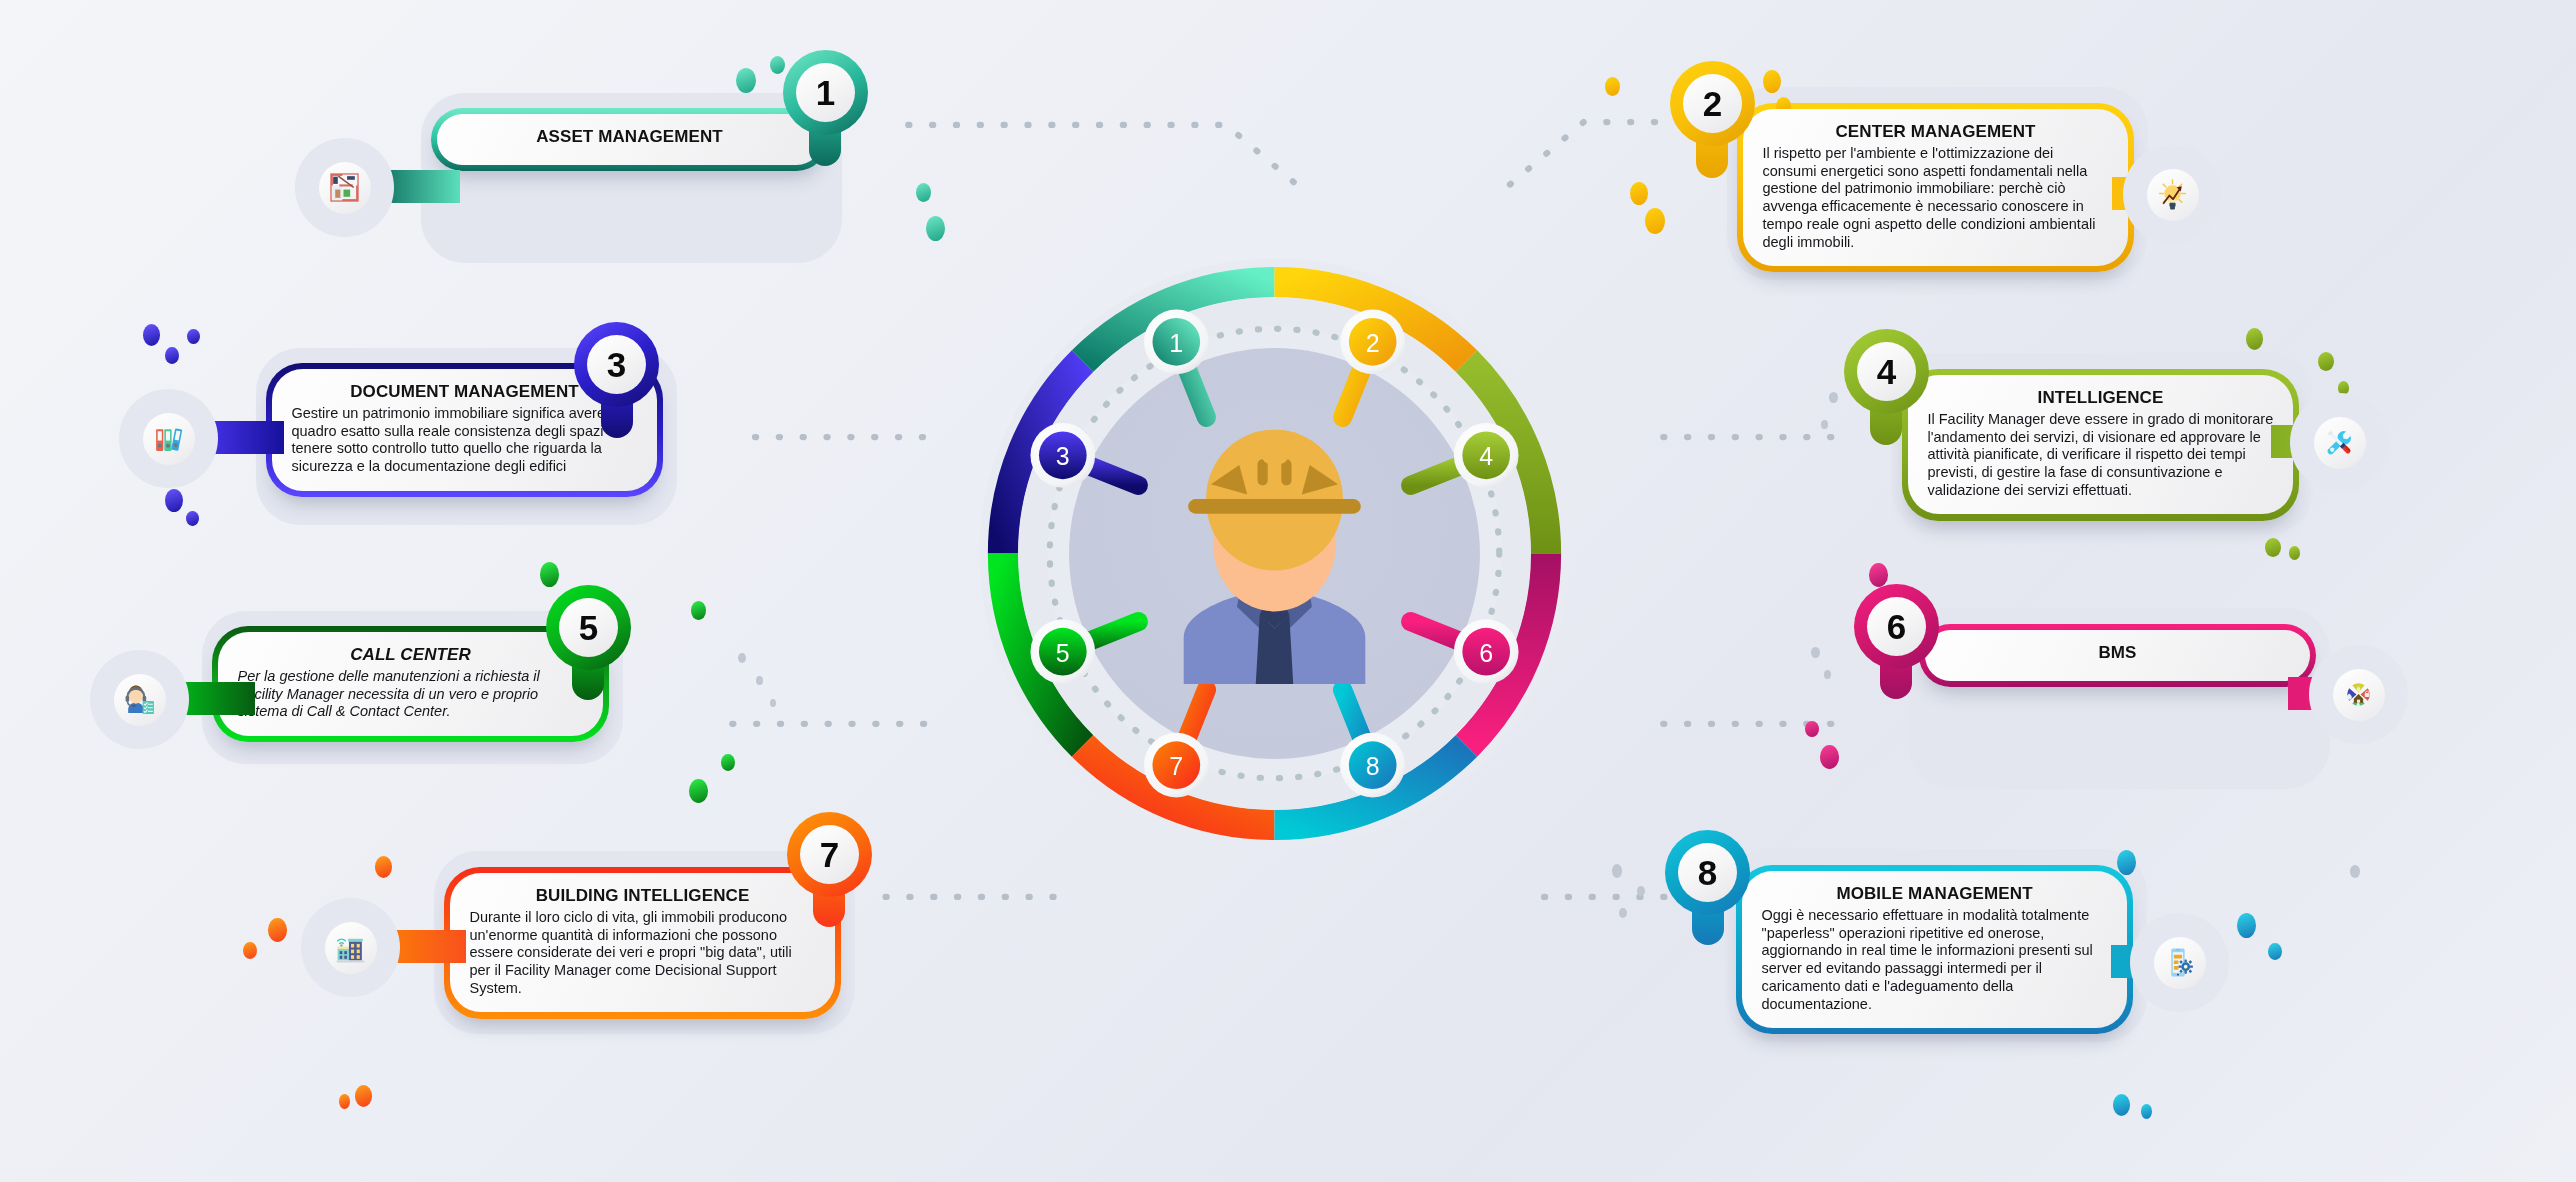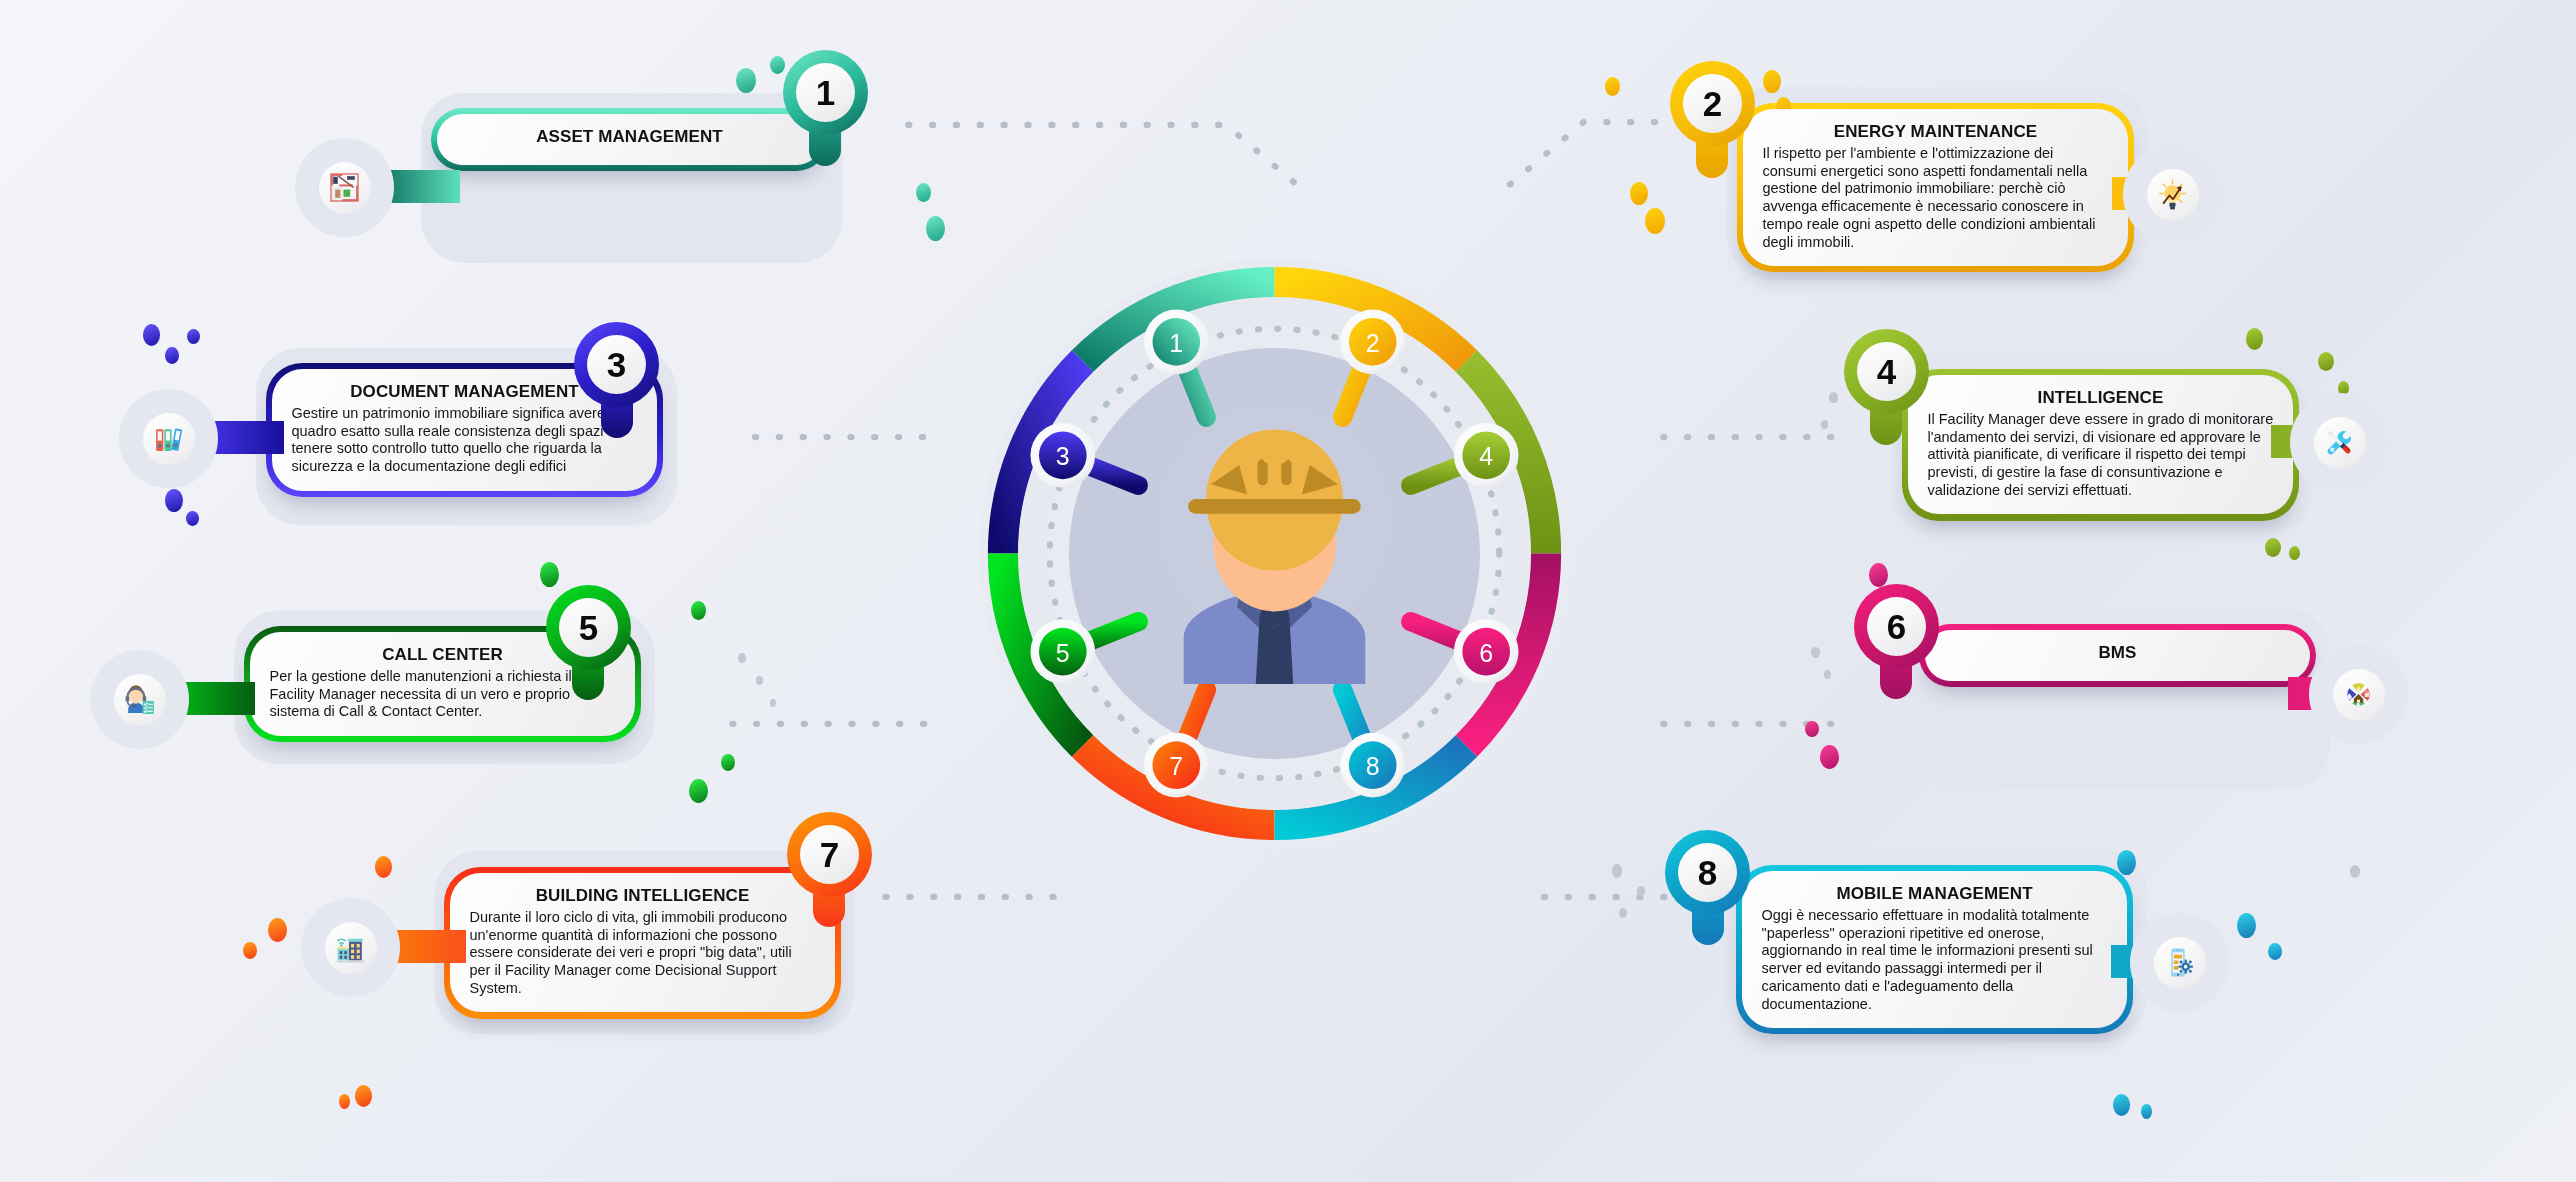--- a/index.html
+++ b/index.html
@@ -392,21 +392,21 @@
   <div class="bubble-tail" style="left:809px; top:114px; background:linear-gradient(180deg,#22a98f,#0d6a5c);"></div>
   <div class="deco" style="left:736px; top:68px; width:20.4px; height:25px; background:linear-gradient(160deg,#6fe8c6,#1ea387);"></div>
   <div class="deco" style="left:770px; top:56px; width:14.8px; height:18px; background:linear-gradient(160deg,#6fe8c6,#1ea387);"></div>
   <div class="deco" style="left:916px; top:183px; width:14.8px; height:19.3px; background:linear-gradient(160deg,#6fe8c6,#1ea387);"></div>
   <div class="deco" style="left:926px; top:216px; width:19.3px; height:25px; background:linear-gradient(160deg,#6fe8c6,#1ea387);"></div>
 
   <div class="card" style="left:1737px; top:103px; width:397px;">
     <div class="card-halo" style="left:-10.2px; top:-16px; width:421px; height:193px;"></div>
     <div class="card-shell" style="background:linear-gradient(180deg,#ffd20d 0%,#fbbe0c 50%,#e9a000 100%);">
       <div class="card-inner">
-        <div class="card-title">ENERGY MAINTENANCE</div>
+        <div class="card-title">CENTER MANAGEMENT</div>
         <div class="card-body">Il rispetto per l'ambiente e l'ottimizzazione dei consumi energetici sono aspetti fondamentali nella gestione del patrimonio immobiliare: perchè ciò avvenga efficacemente è necessario conoscere in tempo reale ogni aspetto delle condizioni ambientali degli immobili.</div>
       </div>
     </div>
   </div>
   <div class="icon-stub" style="left:2112px; top:177px; width:74px; background:linear-gradient(90deg,#fbbe0c,#f7c312);"></div>
   <div class="icon-bubble" style="left:2139px; top:161px; background:linear-gradient(140deg,#ffd20d 0%,#f6bb08 55%,#e3a104 100%);">
     <svg viewBox="0 0 64 64">
       <g stroke="#f7c948" stroke-width="3" stroke-linecap="round">
         <line x1="32" y1="4" x2="32" y2="11"></line>
         <line x1="14" y1="12" x2="19" y2="17"></line>
@@ -498,21 +498,21 @@
   <div class="num-bubble" style="left:1844px; top:329px; background:linear-gradient(150deg,#a6ce36 0%,#8ab325 52%,#6f9115 100%);">
     <span>4</span>
   </div>
   <div class="bubble-tail" style="left:1870px; top:393px; background:linear-gradient(180deg,#89b224,#6f9115);"></div>
   <div class="deco" style="left:2246px; top:328px; width:17px; height:21.6px; background:linear-gradient(160deg,#a6ce36,#6f9115);"></div>
   <div class="deco" style="left:2318px; top:352px; width:16px; height:19.3px; background:linear-gradient(160deg,#a6ce36,#6f9115);"></div>
   <div class="deco" style="left:2338px; top:381px; width:11.4px; height:13.6px; background:linear-gradient(160deg,#a6ce36,#6f9115);"></div>
   <div class="deco" style="left:2265px; top:538px; width:16px; height:19.3px; background:linear-gradient(160deg,#a6ce36,#6f9115);"></div>
   <div class="deco" style="left:2289px; top:546px; width:11.4px; height:13.6px; background:linear-gradient(160deg,#a6ce36,#6f9115);"></div>
 
-  <div class="card" style="left:244px; top:626px; width:397px;">
+  <div class="card" style="left:212px; top:626px; width:397px;font-style:italic;">
     <div class="card-halo" style="left:-10.2px; top:-14.8px; width:421px; height:153px;"></div>
     <div class="card-shell" style="background:linear-gradient(180deg,#0a5b12 0%,#0fa61c 50%,#00e11e 100%);">
       <div class="card-inner">
         <div class="card-title">CALL CENTER</div>
         <div class="card-body">Per la gestione delle manutenzioni a richiesta il Facility Manager necessita di un vero e proprio sistema di Call &amp; Contact Center.</div>
       </div>
     </div>
   </div>
   <div class="icon-stub" style="left:170px; top:682px; width:85px; background:linear-gradient(90deg,#00c01a,#075c12);"></div>
   <div class="icon-bubble" style="left:106px; top:666px; background:linear-gradient(140deg,#00e11e 0%,#06ab1b 50%,#065b11 100%);">

